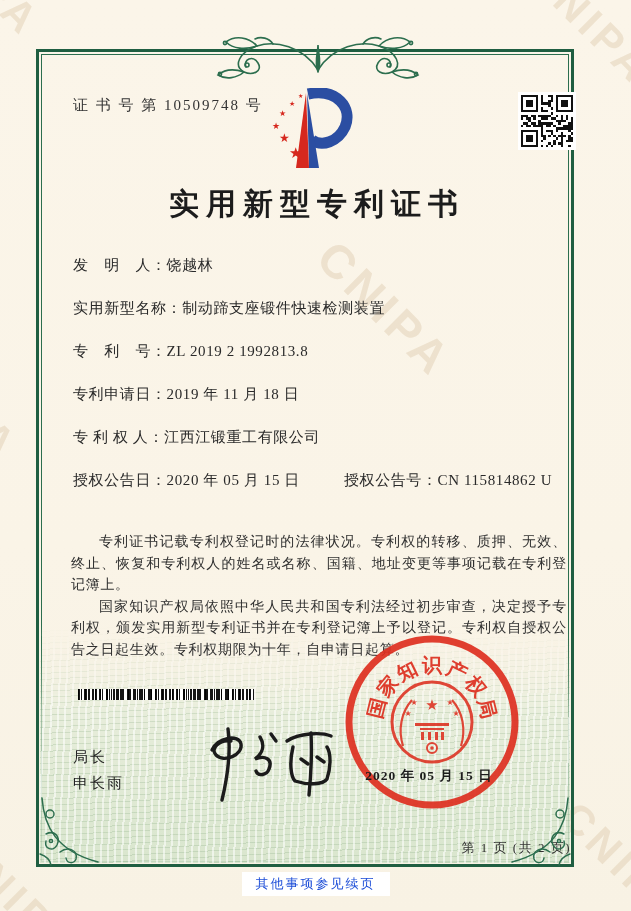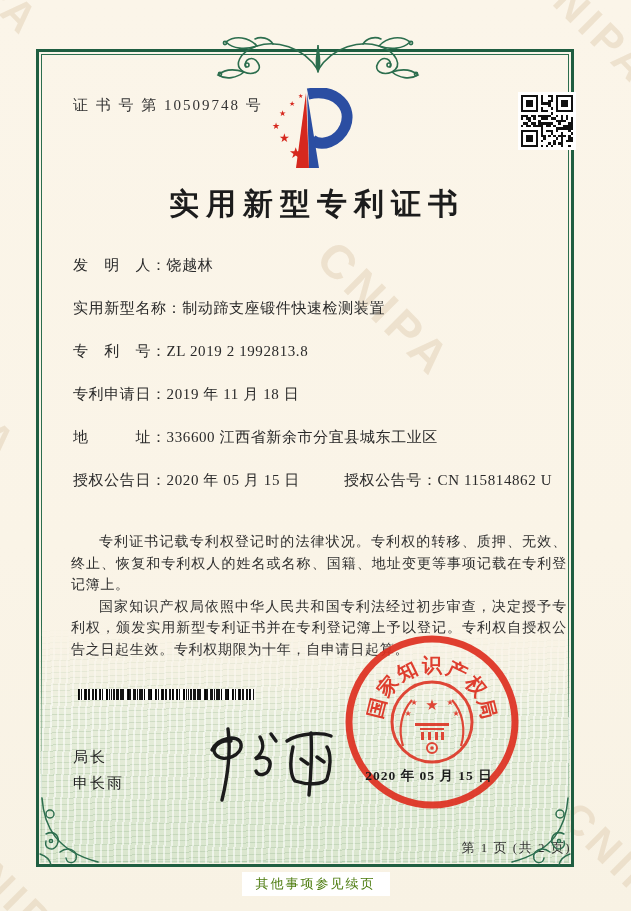--- a/index.html
+++ b/index.html
@@ -72,21 +72,21 @@
   }
   .top-ornament{position:absolute;left:164px;top:-24px;width:230px;height:56px;z-index:7;}
   .corner-ornament{position:absolute;bottom:-2px;width:62px;height:70px;z-index:7;}
   .corner-left{left:-1px;}
   .corner-right{right:-1px;transform:scaleX(-1);}
   .footer-note{
     position:absolute;left:0;right:0;top:872px;text-align:center;z-index:3;
   }
   .footer-note span{
     display:inline-block;background:#fff;padding:3px 14px;
-    font-size:13px;letter-spacing:2px;color:#4d7c0f;
+    font-size:13px;letter-spacing:2px;color:#1d4ed8;
   }
 </style>
 </head>
 <body>
 
 <div class="page">
 
   <div class="watermark wm-center">CNIPA</div>
   <div class="watermark wm-topleft">CNIPA</div>
   <div class="watermark wm-topright">CNIPA</div>
@@ -298,21 +298,21 @@
         <div class="field-row">
           <span>实用新型名称：</span><span>制动蹄支座锻件快速检测装置</span>
         </div>
         <div class="field-row">
           <span>专　利　号：</span><span>ZL 2019 2 1992813.8</span>
         </div>
         <div class="field-row">
           <span>专利申请日：</span><span>2019 年 11 月 18 日</span>
         </div>
         <div class="field-row">
-          <span>地　　　址：</span><span>336600 江西省新余市分宜县城东工业区</span>
+          <span>专 利 权 人：</span><span>江西江锻重工有限公司</span>
         </div>
         <div class="field-row">
           <span>授权公告日：</span><span>2020 年 05 月 15 日</span><span class="grant-no-group"><span>授权公告号：</span><span>CN 115814862 U</span></span>
         </div>
       </div>
 
       <div class="paras">
         <p>专利证书记载专利权登记时的法律状况。专利权的转移、质押、无效、终止、恢复和专利权人的姓名或名称、国籍、地址变更等事项记载在专利登记簿上。</p>
         <p>国家知识产权局依照中华人民共和国专利法经过初步审查，决定授予专利权，颁发实用新型专利证书并在专利登记簿上予以登记。专利权自授权公告之日起生效。专利权期限为十年，自申请日起算。</p>
       </div>

